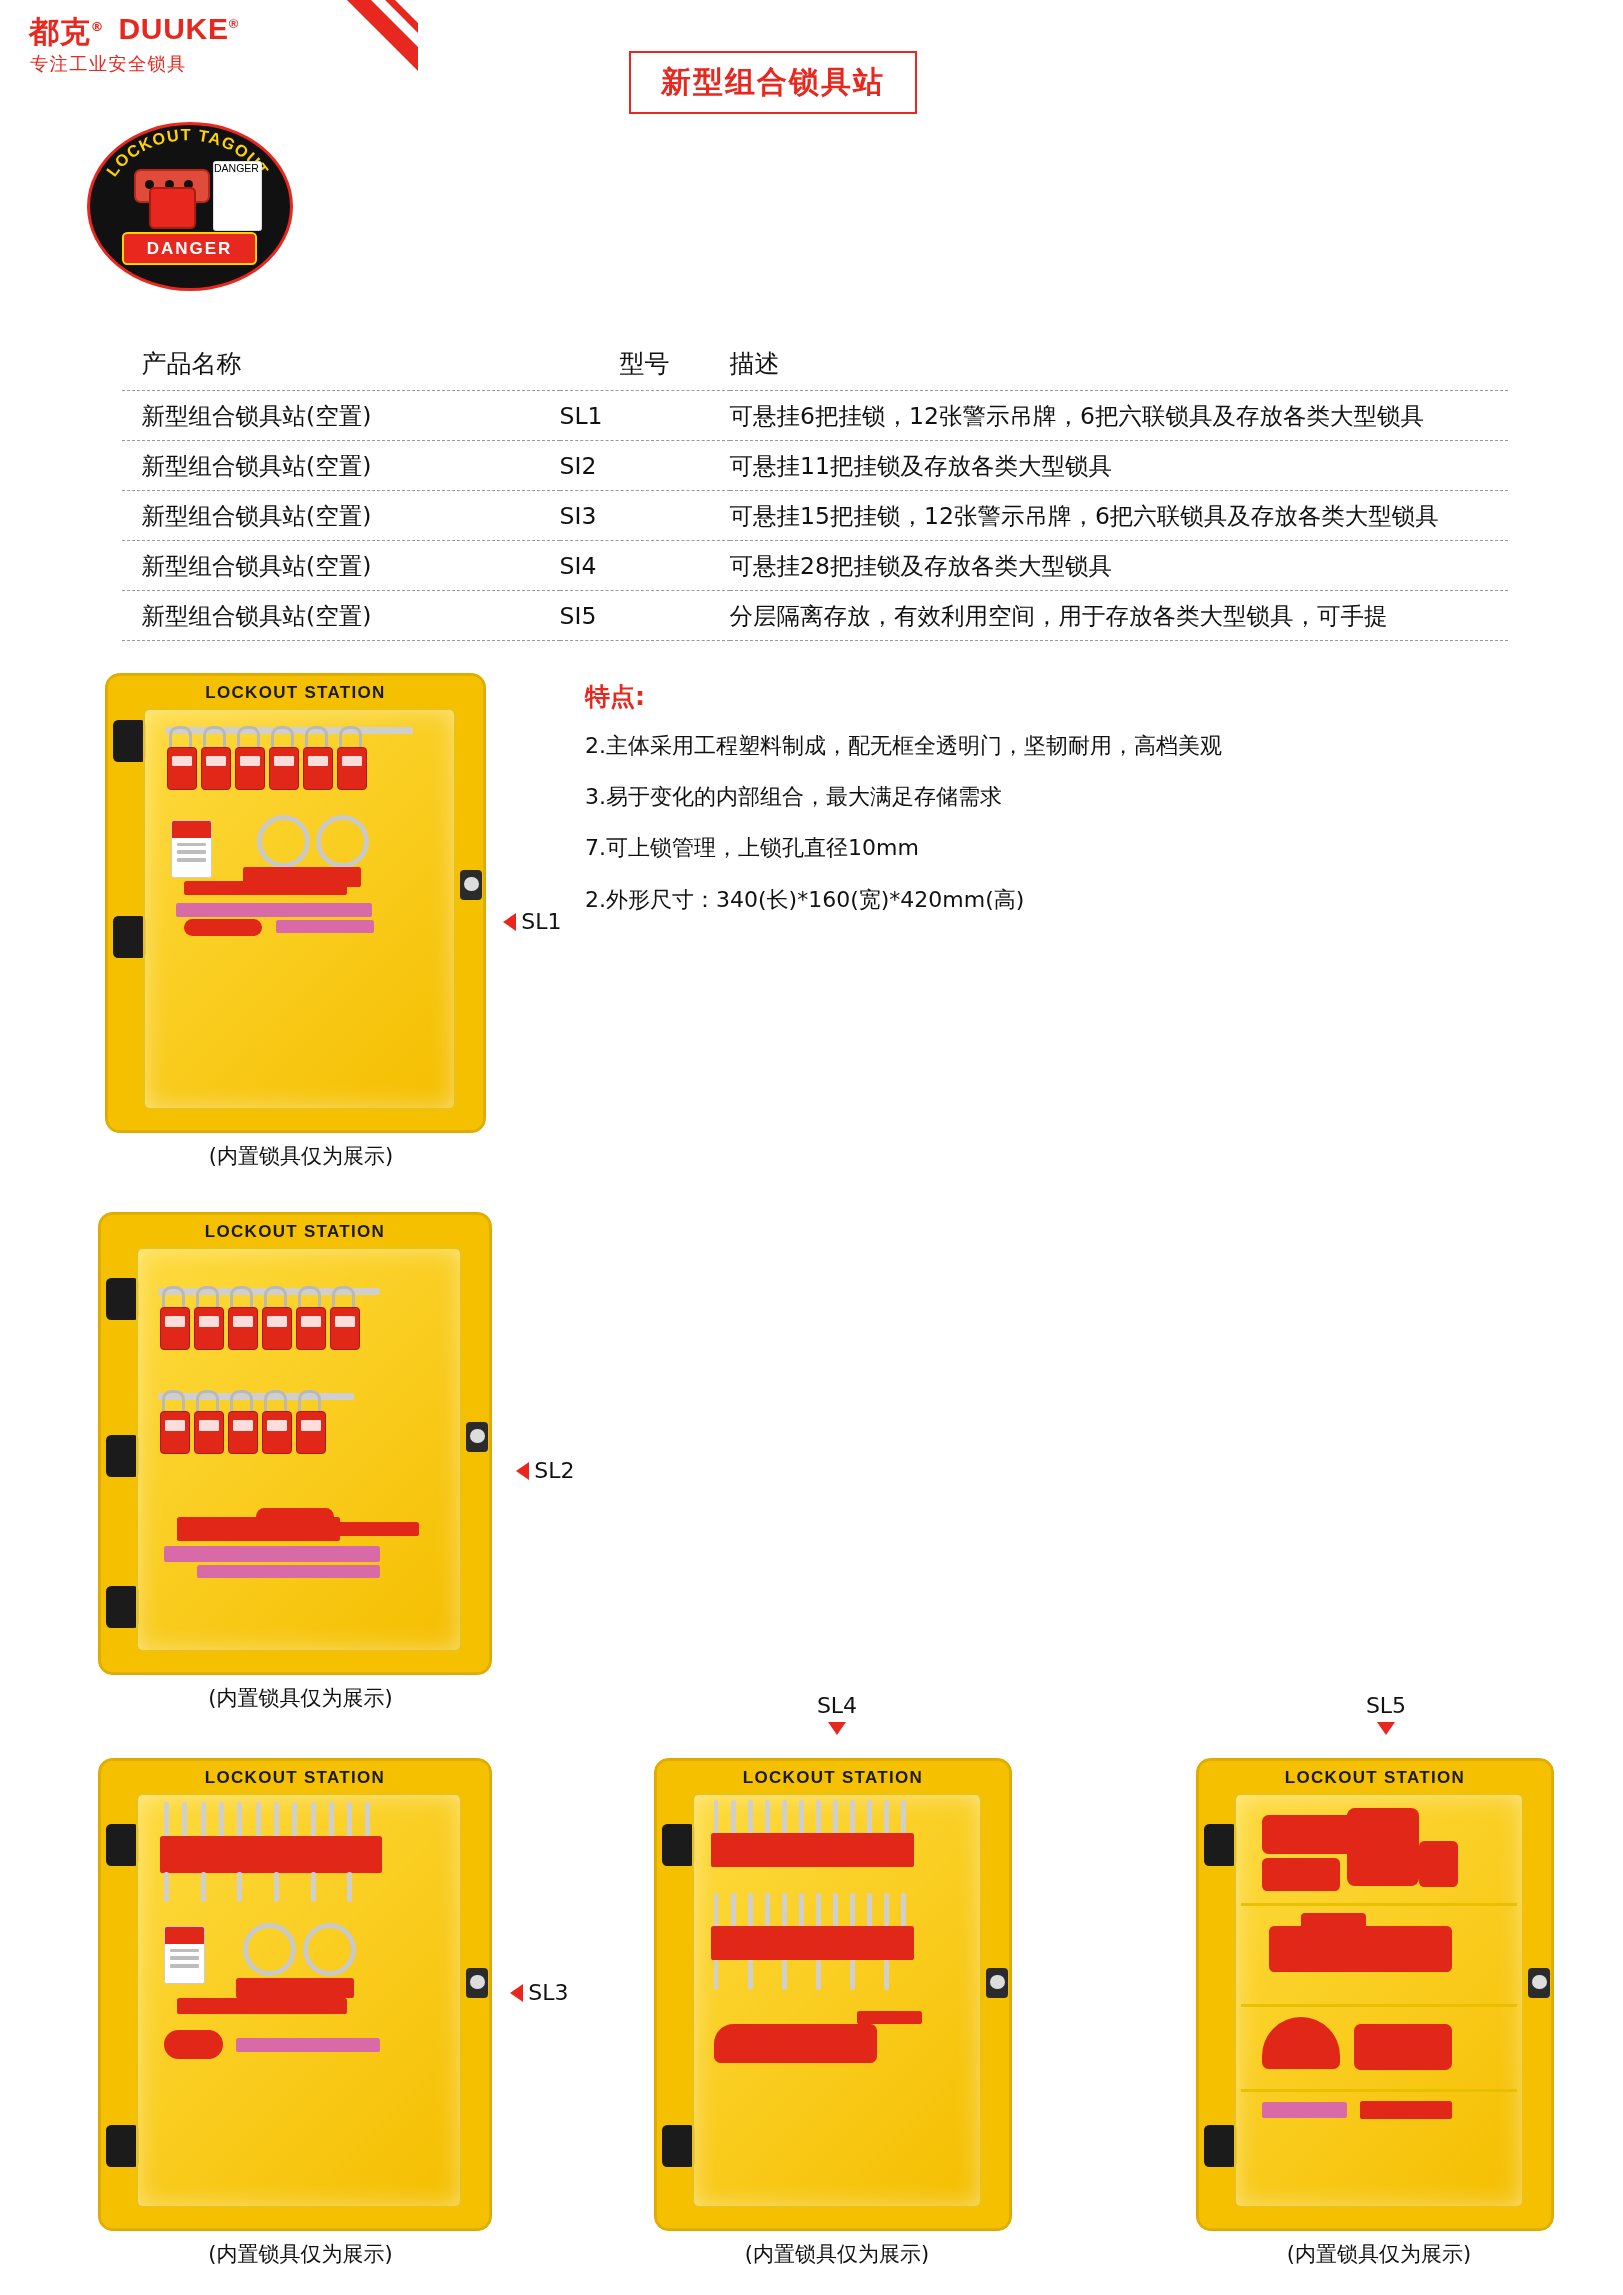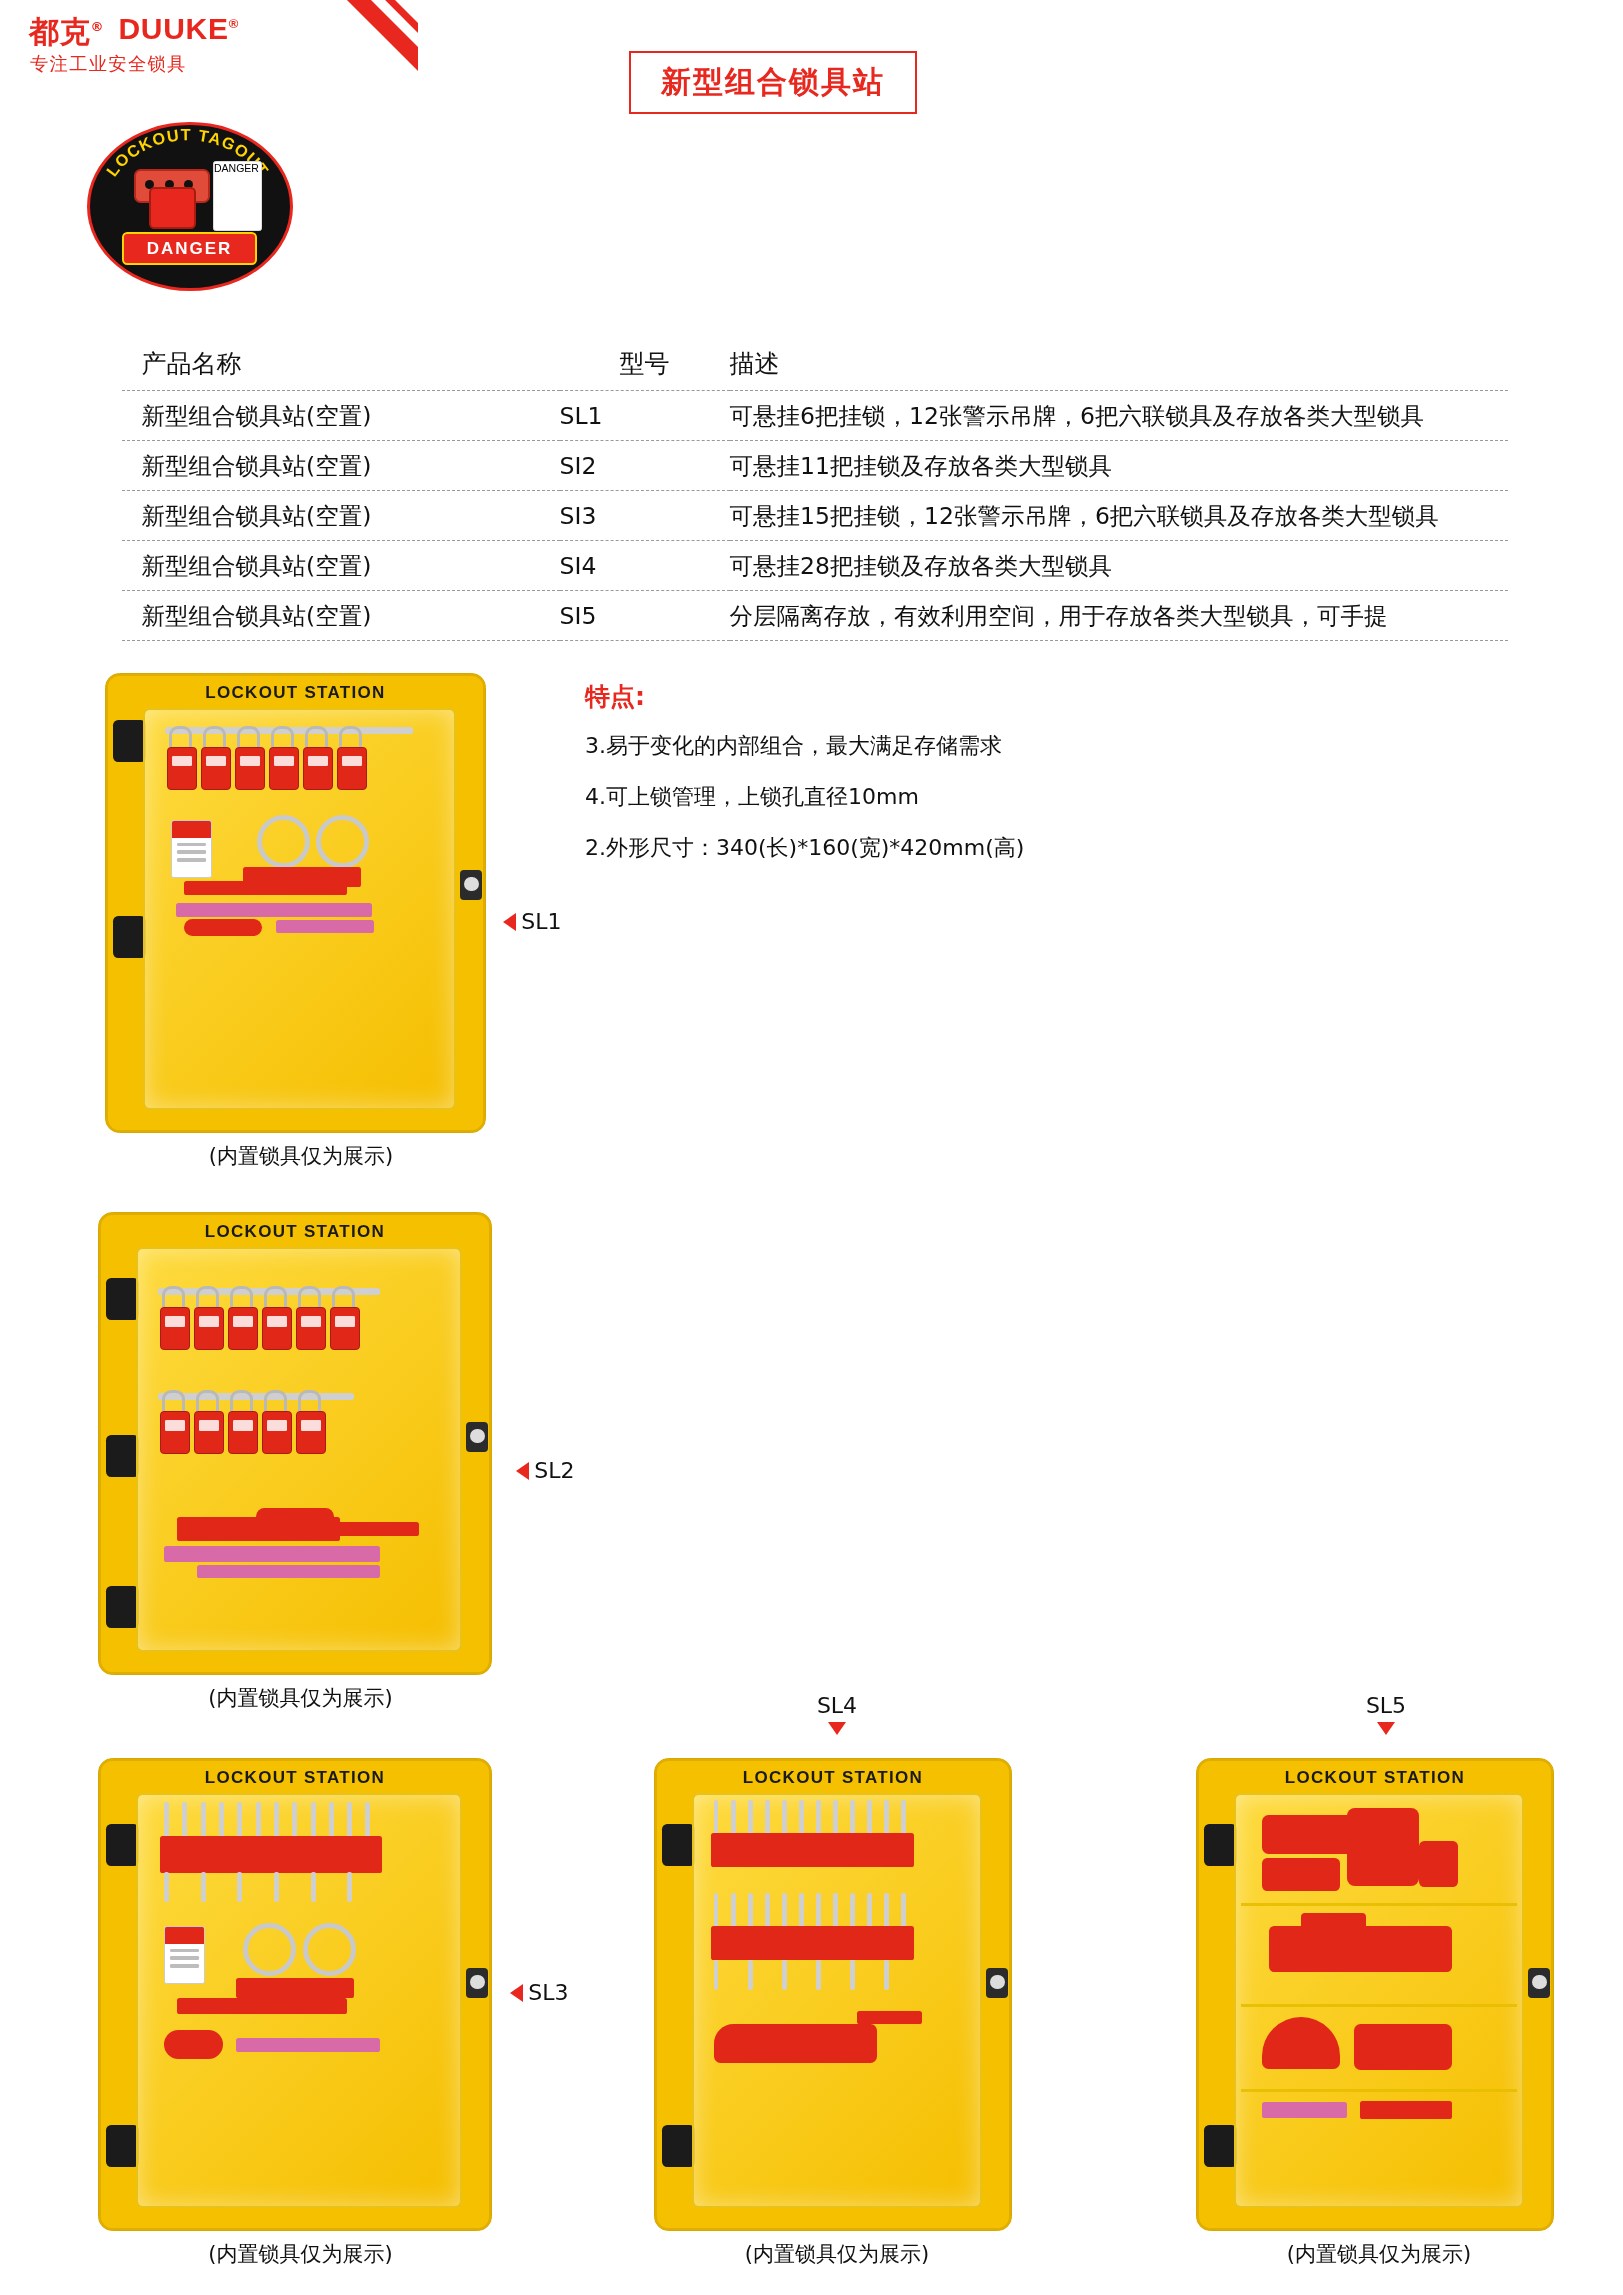--- a/index.html
+++ b/index.html
@@ -287,22 +287,23 @@
     <tr>
       <td class="col-name">新型组合锁具站(空置)</td>
       <td class="col-model">SI5</td>
       <td class="col-desc">分层隔离存放，有效利用空间，用于存放各类大型锁具，可手提</td>
     </tr>
   </tbody>
 </table>
 
 <div class="features">
   <h3>特点:</h3>
+  <p>2.主体采用工程塑料制成，配无框全透明门，坚韧耐用，高档美观</p>
   <p>3.易于变化的内部组合，最大满足存储需求</p>
-  <p>4.可上锁管理，上锁孔直径10mm</p>
+  <p>7.可上锁管理，上锁孔直径10mm</p>
   <p>2.外形尺寸：340(长)*160(宽)*420mm(高)</p>
 </div>
 
 <div class="fig" style="left:105px;top:673px;width:392px;">
   <div class="station" style="width:379px;height:458px;">
     <div class="head">LOCKOUT STATION</div>
     <div class="hinge" style="top:46px;"></div>
     <div class="hinge" style="top:242px;"></div>
     <div class="latch" style="top:196px;">
         <div class="knob"></div>

